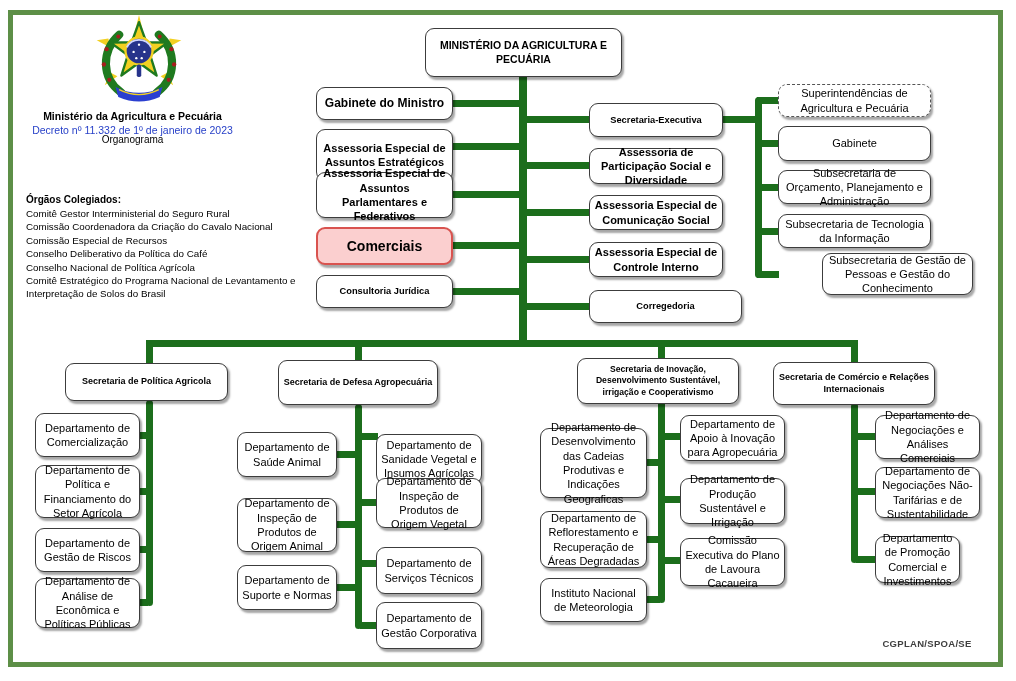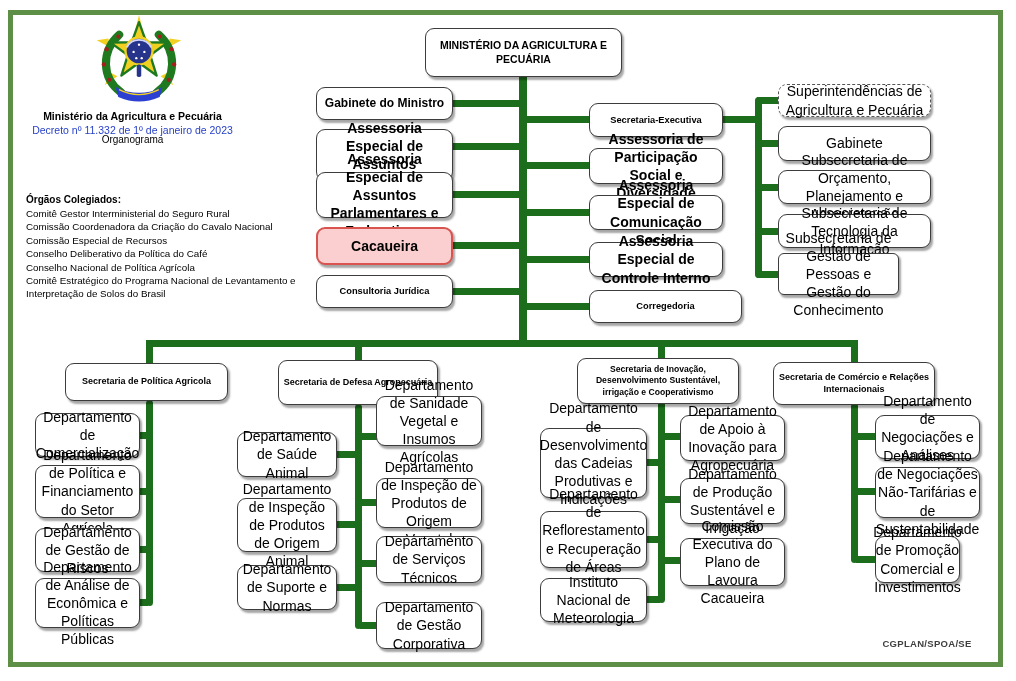--- a/index.html
+++ b/index.html
@@ -7,21 +7,21 @@
   .canvas{position:relative;width:1016px;height:681px;background:#fff;overflow:hidden;}
   .frame{position:absolute;left:8px;top:10px;width:995px;height:657px;border:5px solid #5d8f47;box-sizing:border-box;}
 
   
   .c{position:absolute;background:#1c6e1c;}
   .c.rnd{border-radius:4px;}
 
   
   .node{position:absolute;background:#fff;border:1.4px solid #3c3c3c;border-radius:9px;
         box-shadow:2px 2.5px 2px rgba(0,0,0,.35);display:flex;align-items:center;justify-content:center;
-        text-align:center;font-size:14px;line-height:1.3;padding:2px 4px;box-sizing:border-box;}
+        text-align:center;font-size:11px;line-height:1.3;padding:2px 4px;box-sizing:border-box;}
   .node.bold{font-weight:bold;}
   .node.root{font-size:10.5px;font-weight:bold;}
   .node.dashed{border:1.4px dashed #555;}
   .node.highlight{background:#fbcfcf;border:2px solid #d9534f;font-weight:bold;font-size:14px;}
 
   
   .info-title{position:absolute;left:10px;top:97px;width:245px;text-align:center;font-size:10px;margin-top:37px;}
   .info-ministry{position:absolute;left:10px;top:110px;width:245px;text-align:center;font-size:10.5px;font-weight:bold;}
   .info-decree{position:absolute;left:0px;top:124px;width:265px;text-align:center;font-size:10.5px;color:#2841c8;}
   .info-unit{position:absolute;left:26px;top:178px;width:285px;font-size:10px;}
@@ -146,48 +146,48 @@
   <div class="c rnd" style="left:851px;top:403px;width:7px;height:160px;"></div>
   <div class="c" style="left:856px;top:433px;width:21px;height:7px;"></div>
   <div class="c" style="left:856px;top:488px;width:21px;height:7px;"></div>
   <div class="c" style="left:856px;top:556px;width:21px;height:7px;"></div>
 
   <div class="node root" style="left:425px;top:28px;width:197px;height:49px;">MINISTÉRIO DA AGRICULTURA E PECUÁRIA</div>
 
   <div class="node bold" style="left:316px;top:87px;width:137px;height:33px;font-size:12px;">Gabinete do Ministro</div>
   <div class="node bold" style="left:316px;top:129px;width:137px;height:52px;">Assessoria Especial de Assuntos Estratégicos</div>
   <div class="node bold" style="left:316px;top:172px;width:137px;height:46px;">Assessoria Especial de Assuntos Parlamentares e Federativos</div>
-  <div class="node highlight" style="left:316px;top:227px;width:137px;height:38px;">Cacaueira</div>
+  <div class="node highlight" style="left:316px;top:227px;width:137px;height:38px;">Comerciais</div>
   <div class="node bold" style="left:316px;top:275px;width:137px;height:33px;font-size:9.3px;">Consultoria Jurídica</div>
 
   <div class="node bold" style="left:589px;top:103px;width:134px;height:34px;font-size:9.3px;">Secretaria-Executiva</div>
   <div class="node bold" style="left:589px;top:148px;width:134px;height:36px;">Assessoria de Participação Social e Diversidade</div>
   <div class="node bold" style="left:589px;top:195px;width:134px;height:35px;">Assessoria Especial de Comunicação Social</div>
   <div class="node bold" style="left:589px;top:242px;width:134px;height:35px;">Assessoria Especial de Controle Interno</div>
   <div class="node bold" style="left:589px;top:290px;width:153px;height:33px;font-size:9.3px;">Corregedoria</div>
 
   <div class="node dashed" style="left:778px;top:84px;width:153px;height:33px;">Superintendências de Agricultura e Pecuária</div>
   <div class="node" style="left:778px;top:126px;width:153px;height:35px;">Gabinete</div>
   <div class="node" style="left:778px;top:170px;width:153px;height:34px;">Subsecretaria de Orçamento, Planejamento e Administração</div>
   <div class="node" style="left:778px;top:214px;width:153px;height:34px;">Subsecretaria de Tecnologia da Informação</div>
-  <div class="node" style="left:778px;top:253px;width:121px;height:42px;border-radius:6px;">Subsecretaria de Gestão de Pessoas e Gestão do Conhecimento</div>
+  <div class="node" style="left:822px;top:253px;width:151px;height:42px;">Subsecretaria de Gestão de Pessoas e Gestão do Conhecimento</div>
 
   <div class="node bold" style="left:65px;top:363px;width:163px;height:38px;font-size:9px;">Secretaria de Política Agricola</div>
   <div class="node" style="left:35px;top:413px;width:105px;height:44px;">Departamento de Comercialização</div>
   <div class="node" style="left:35px;top:465px;width:105px;height:53px;">Departamento de Política e Financiamento do Setor Agrícola</div>
   <div class="node" style="left:35px;top:528px;width:105px;height:44px;">Departamento de Gestão de Riscos</div>
   <div class="node" style="left:35px;top:578px;width:105px;height:50px;">Departamento de Análise de Econômica e Políticas Públicas</div>
 
   <div class="node bold" style="left:278px;top:360px;width:160px;height:45px;font-size:9px;">Secretaria de Defesa Agropecuária</div>
   <div class="node" style="left:237px;top:432px;width:100px;height:45px;">Departamento de Saúde Animal</div>
   <div class="node" style="left:237px;top:498px;width:100px;height:54px;">Departamento de Inspeção de Produtos de Origem Animal</div>
   <div class="node" style="left:237px;top:565px;width:100px;height:45px;">Departamento de Suporte e Normas</div>
-  <div class="node" style="left:376px;top:396px;width:106px;height:50px;">Departamento de Sanidade Vegetal e Insumos Agrícolas</div>
+  <div class="node" style="left:376px;top:434px;width:106px;height:50px;">Departamento de Sanidade Vegetal e Insumos Agrícolas</div>
   <div class="node" style="left:376px;top:478px;width:106px;height:50px;">Departamento de Inspeção de Produtos de Origem Vegetal</div>
-  <div class="node" style="left:376px;top:536px;width:106px;height:47px;">Departamento de Serviços Técnicos</div>
+  <div class="node" style="left:376px;top:547px;width:106px;height:47px;">Departamento de Serviços Técnicos</div>
   <div class="node" style="left:376px;top:602px;width:106px;height:47px;">Departamento de Gestão Corporativa</div>
 
   <div class="node bold" style="left:577px;top:358px;width:162px;height:46px;font-size:8.6px;">Secretaria de Inovação, Desenvolvimento Sustentável, irrigação e Cooperativismo</div>
   <div class="node" style="left:540px;top:428px;width:107px;height:70px;">Departamento de Desenvolvimento das Cadeias Produtivas e Indicações Geograficas</div>
   <div class="node" style="left:540px;top:511px;width:107px;height:57px;">Departamento de Reflorestamento e Recuperação de Áreas Degradadas</div>
   <div class="node" style="left:540px;top:578px;width:107px;height:44px;">Instituto Nacional de Meteorologia</div>
   <div class="node" style="left:680px;top:415px;width:105px;height:46px;">Departamento de Apoio à Inovação para Agropecuária</div>
   <div class="node" style="left:680px;top:478px;width:105px;height:46px;">Departamento de Produção Sustentável e Irrigação</div>
   <div class="node" style="left:680px;top:538px;width:105px;height:48px;">Comissão Executiva do Plano de Lavoura Cacaueira</div>
 

